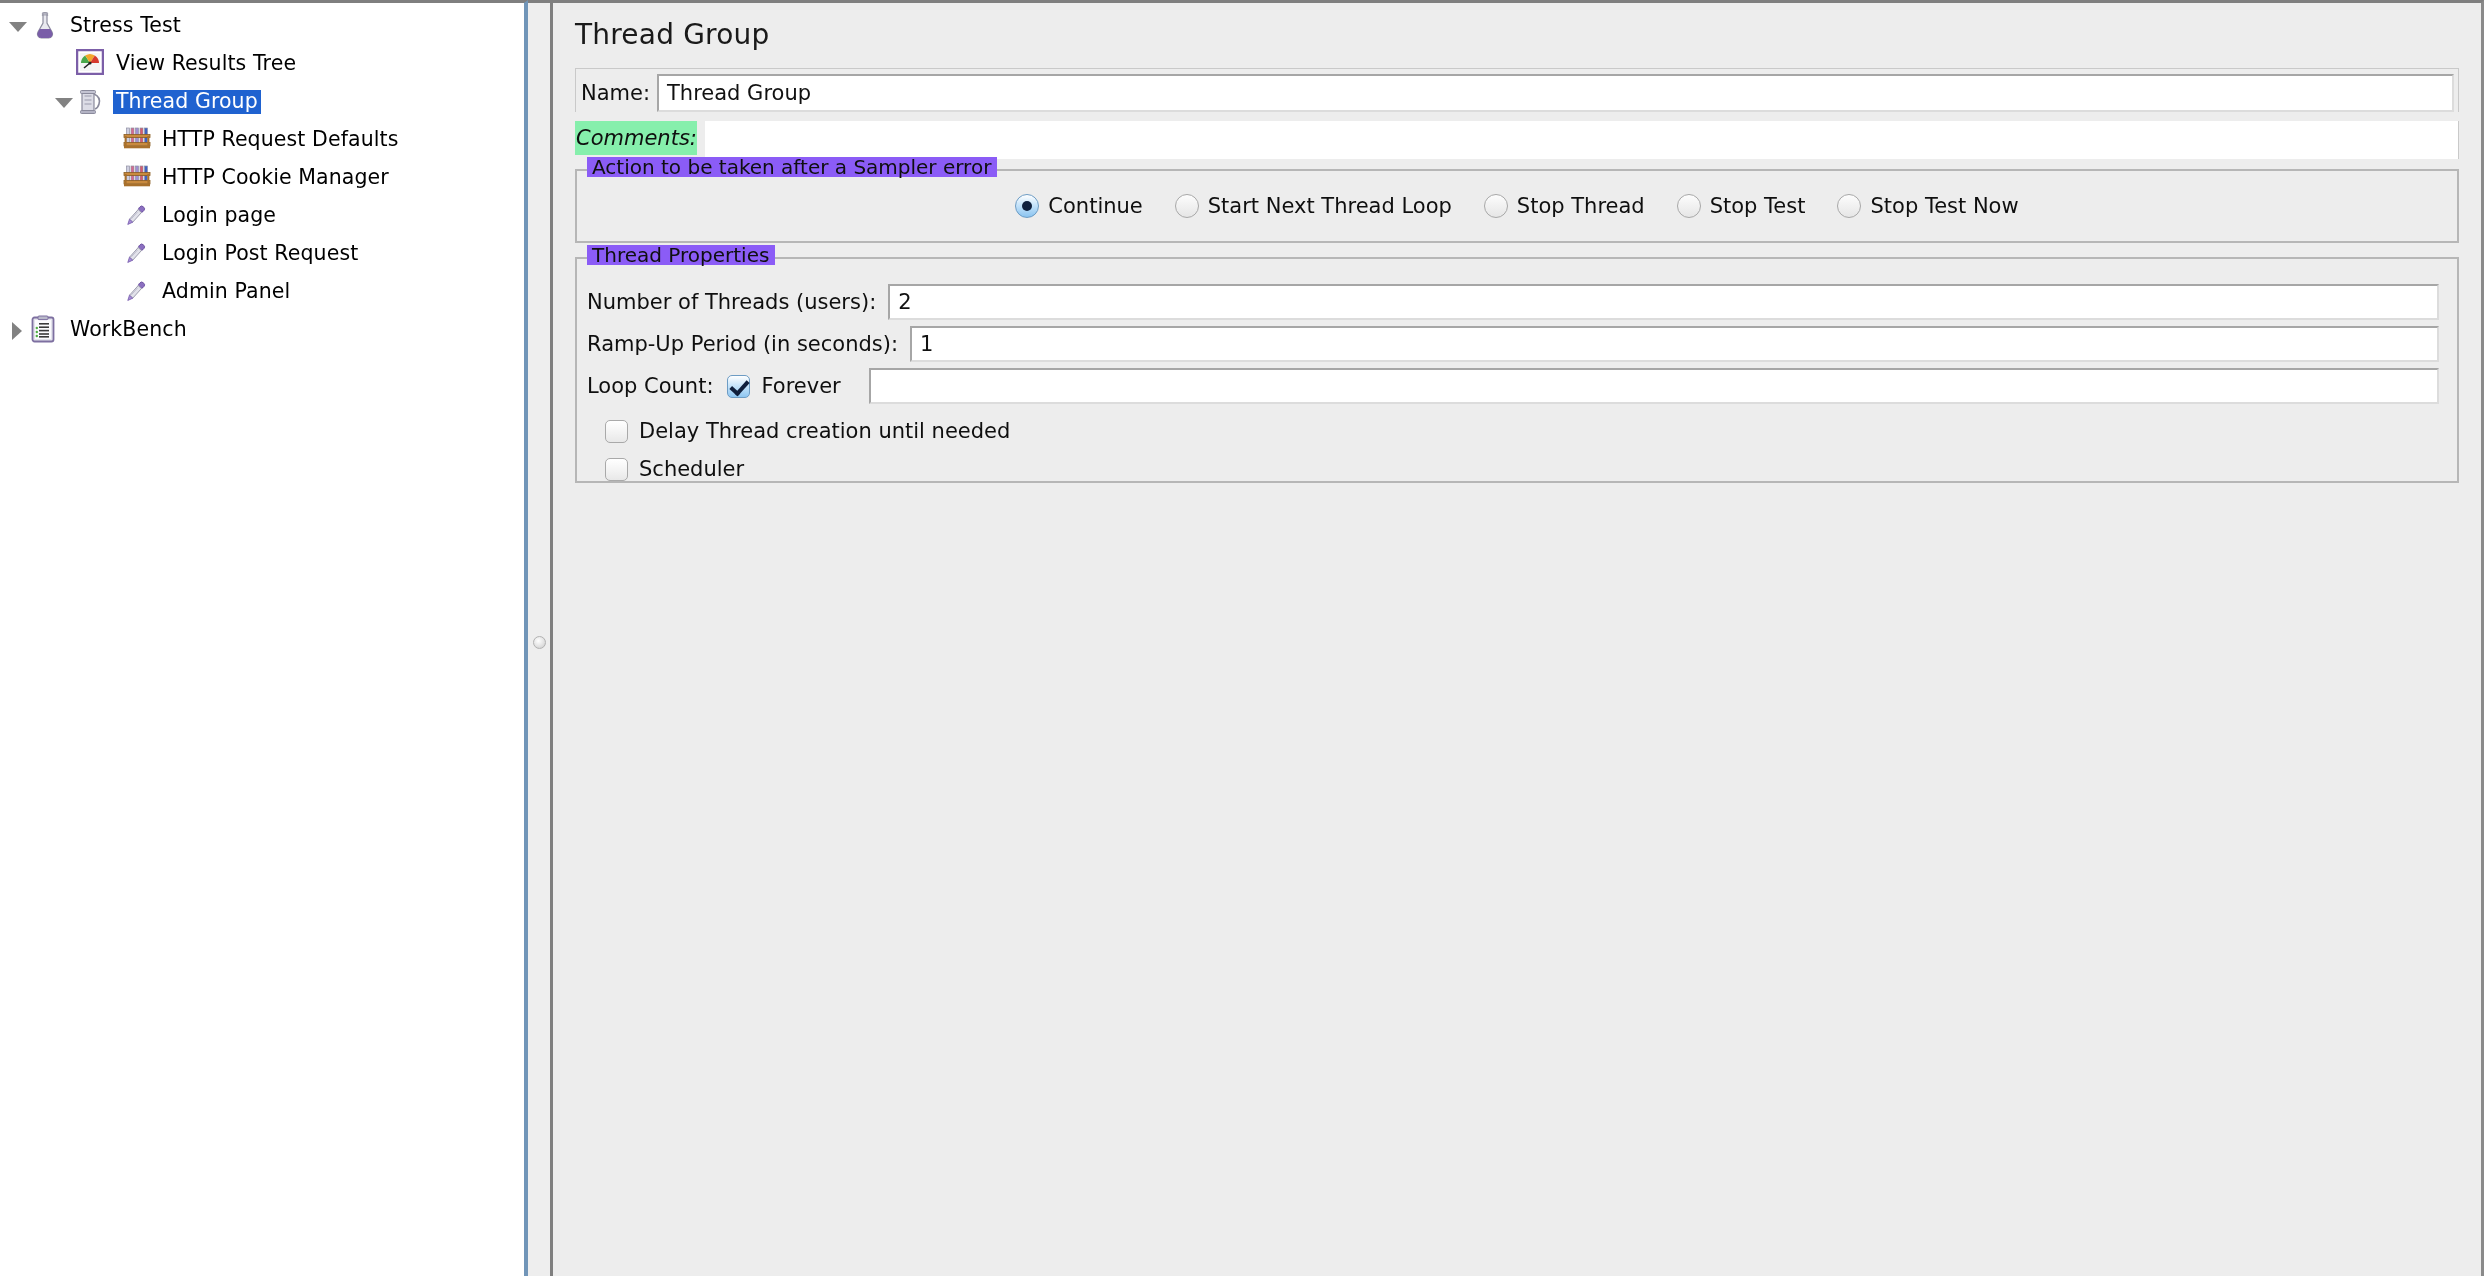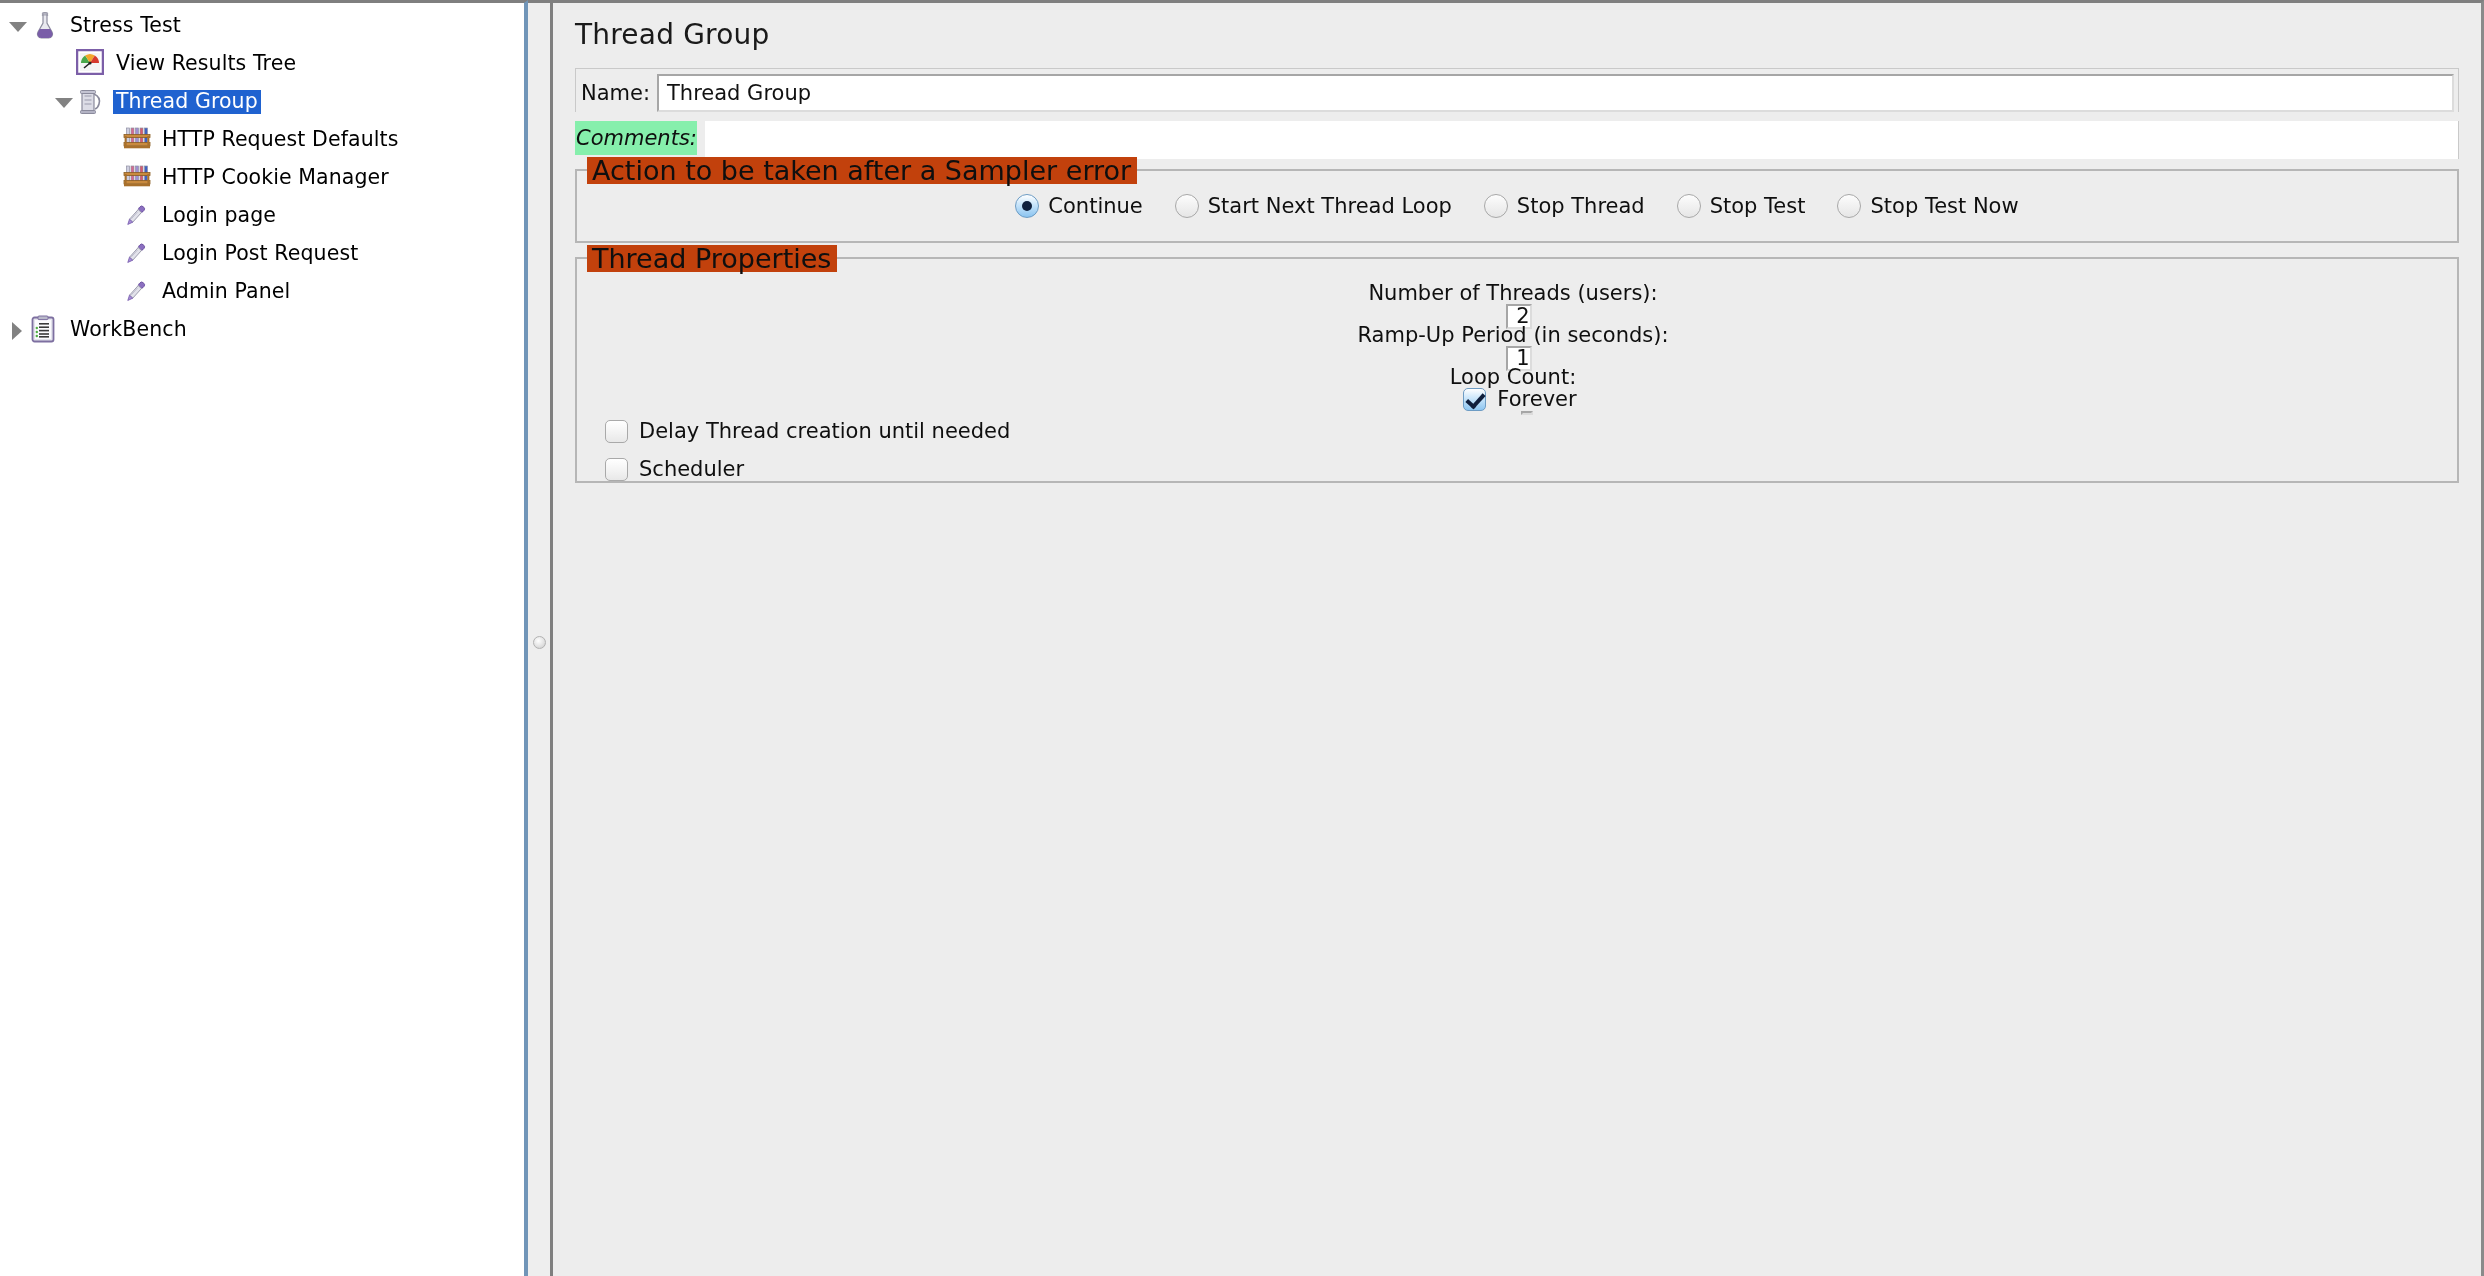--- a/index.html
+++ b/index.html
@@ -197,23 +197,23 @@
     margin: 14px 22px 0 22px;
     border: 2px solid #b6b6b6;
     border-top: 2px solid #b6b6b6;
     background: #ededed;
     box-sizing: border-box;
   }
   .group-title {
     position: absolute;
     top: -14px;
     left: 10px;
-    background: #c2410c;
+    background: #8b5cf6;
     padding: 0 6px 0 5px;
-    font-size: 27px;
+    font-size: 20px;
     color: #0f0f0f;
     line-height: 1;
   }
 
   
   #sampler-error-box { height: 74px; }
   #radio-row {
     display: flex;
     align-items: center;
     justify-content: center;
@@ -255,21 +255,20 @@
     line-height: 1;
   }
 
   
   #thread-props-box { height: 226px; padding-top: 14px; box-sizing: border-box; text-align: right; }
   .tp-row {
     display: flex;
     align-items: center;
     margin: 0 18px 0 10px;
     height: 38px;
-    flex-direction: column;
   }
   #tp-threads-row { margin-top: 10px; }
   #tp-ramp-row { margin-top: 4px; }
   #tp-loop-row { margin-top: 4px; }
   .tp-label {
     font-size: 21px;
     color: #0f0f0f;
     white-space: nowrap;
     line-height: 1;
   }

